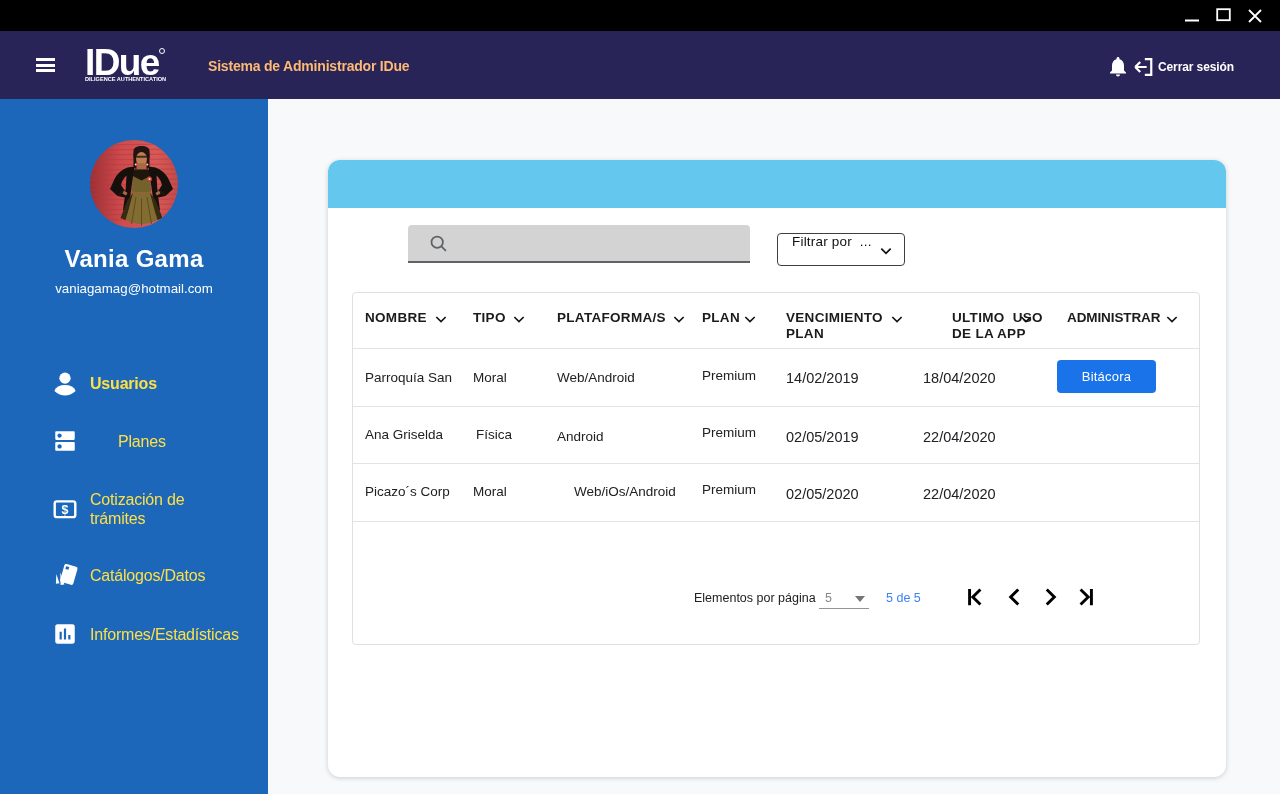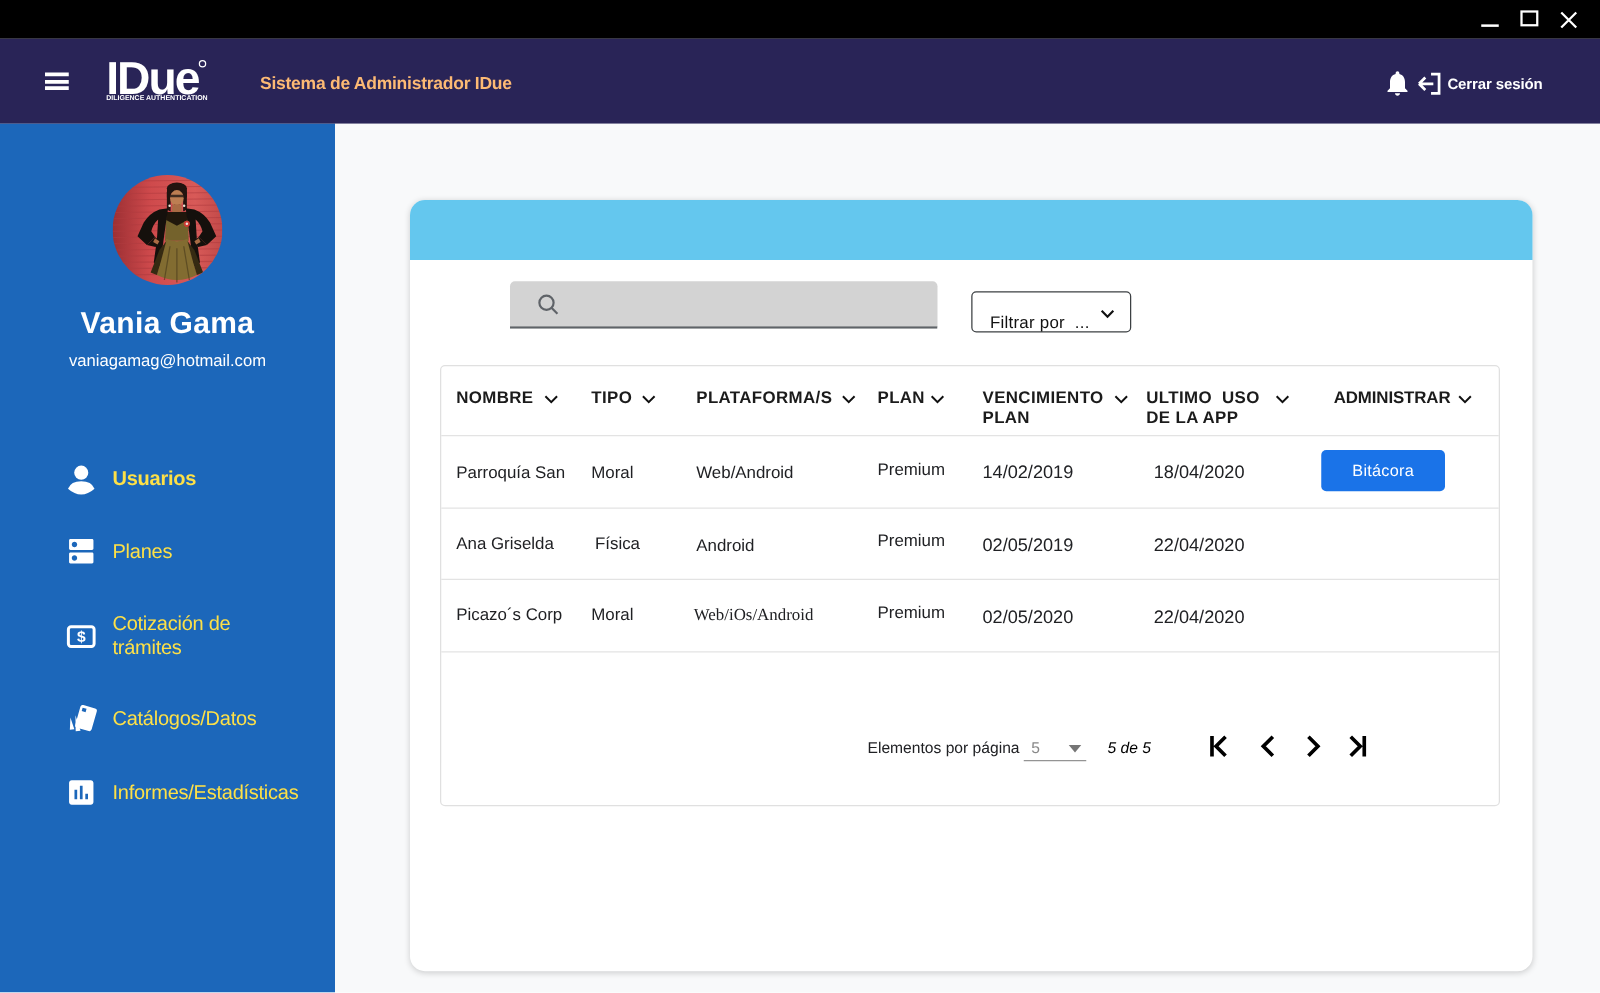--- a/index.html
+++ b/index.html
@@ -24,50 +24,50 @@
 
 
 #sidebar { left:0; top:99px; width:268px; height:695px; background:#1c67ba; color:#fff; }
 #avatar { left:90px; top:41px; width:88px; height:88px; border-radius:50%; overflow:hidden; }
 #uname { left:0; top:146px; width:268px; text-align:center; font-size:24px; font-weight:bold; letter-spacing:0.3px; }
 #umail { left:0; top:182px; width:268px; text-align:center; font-size:13.3px; }
 .mitem { left:52px; display:flex; align-items:center; color:#fde047; }
 .mitem .ic { width:26px; height:26px; flex:none; }
 .mitem .lbl { margin-left:12px; font-size:16px; line-height:19px; letter-spacing:-0.2px; white-space:nowrap; }
 #mi1 { top:271px; } #mi1 .lbl{ font-weight:bold; }
-#mi2 { top:329px; }
+#mi2 { top:329px;gap:28px; }
 #mi3 { top:391px; }
 #mi4 { top:463px; }
 #mi5 { top:522px; }
 
 
 #main { left:268px; top:99px; width:1012px; height:695px; background:#f8f9fa; }
 #card { left:60px; top:61px; width:898px; height:617px; background:#fff; border-radius:12px; box-shadow:0 1px 5px rgba(0,0,0,0.18); }
 #cardhead { left:0; top:0; width:898px; height:48px; background:#64c7ee; border-radius:12px 12px 0 0; }
 
 
 #search { left:80px; top:65px; width:342px; height:38px; background:#d3d3d3; border-bottom:2px solid #5f6368; border-radius:4px 4px 0 0; }
-#filter { left:449px; top:73px; width:128px; height:33px; background:#fff; border:1.5px solid #3c4043; border-radius:4px; display:flex; align-items:flex-end; }
+#filter { left:449px; top:73px; width:128px; height:33px; background:#fff; border:1.5px solid #3c4043; border-radius:4px; display:flex; align-items:flex-start; }
 #filter .txt { font-size:13.5px; margin-left:14px; color:#111; letter-spacing:0.2px; }
 
 
 #table { left:24px; top:132px; width:848px; height:353px; border:1px solid #e0e0e0; border-radius:4px; background:#fff; }
 .th { position:absolute; font-size:13.5px; font-weight:bold; color:#1b1b1b; letter-spacing:0.3px; line-height:16px; }
 .td { position:absolute; font-size:13.5px; color:#202124; }
 .rowline { position:absolute; left:0; width:846px; height:1px; background:#e3e3e3; }
 .hchev { position:absolute; }
 #btnbit { position:absolute; left:704px; top:12px; width:99px; height:33px; background:#1a73e8; border-radius:4px; color:#fff; font-size:13px; text-align:center; line-height:33px; letter-spacing:0.2px; }
 
 
 #pager { position:absolute; left:0; top:267px; width:846px; height:75px; font-size:12.5px; color:#202124; }
 #pager .lab { position:absolute; left:341px; top:31px; }
 #pager .five { position:absolute; left:472px; top:31px; color:#888; }
 #pager .uline { position:absolute; left:466px; top:48px; width:50px; height:1px; background:#949494; }
 #pager .tri { position:absolute; left:502px; top:36px; width:0; height:0; border-left:5px solid transparent; border-right:5px solid transparent; border-top:6px solid #757575; }
-#pager .of { position:absolute; left:533px; top:31px; color:#000000;font-style:italic; }
+#pager .of { position:absolute; left:533px; top:31px; color:#3b82f6; }
 </style>
 </head>
 <body>
 <div id="titlebar" class="abs">
   <svg class="abs" style="left:1180px; top:6px;" width="90" height="20" viewBox="0 0 90 20">
     <rect x="5" y="13.5" width="14" height="2" fill="#fff"></rect>
     <rect x="37.2" y="3.2" width="12.6" height="11" fill="none" stroke="#fff" stroke-width="1.8"></rect>
     <path d="M69 4 L81 16 M81 4 L69 16" stroke="#fff" stroke-width="1.8"></path>
   </svg>
 </div>
@@ -216,21 +216,21 @@
         </svg>
     </div>
 
     <div id="table" class="abs">
 
       <div class="th" style="left:12px; top:17px;">NOMBRE</div>
       <div class="th" style="left:120px; top:17px;">TIPO</div>
       <div class="th" style="left:204px; top:17px;">PLATAFORMA/S</div>
       <div class="th" style="left:349px; top:17px;">PLAN</div>
       <div class="th" style="left:433px; top:17px;">VENCIMIENTO<br>PLAN</div>
-      <div class="th" style="left:564px; top:17px;">ULTIMO&nbsp; USO<br>DE LA APP</div>
+      <div class="th" style="left:599px; top:17px;">ULTIMO&nbsp; USO<br>DE LA APP</div>
       <div class="th" style="left:714px; top:17px; letter-spacing:-0.1px;">ADMINISTRAR</div>
       <svg class="hchev" style="left:80px; top:18px;" width="16" height="16" viewBox="0 0 24 24" fill="none" stroke="#111" stroke-width="2.4">
           <path d="M5 9 l7 7 7-7"></path>
         </svg>
       <svg class="hchev" style="left:158px; top:18px;" width="16" height="16" viewBox="0 0 24 24" fill="none" stroke="#111" stroke-width="2.4">
           <path d="M5 9 l7 7 7-7"></path>
         </svg>
       <svg class="hchev" style="left:318px; top:18px;" width="16" height="16" viewBox="0 0 24 24" fill="none" stroke="#111" stroke-width="2.4">
           <path d="M5 9 l7 7 7-7"></path>
         </svg>
@@ -261,21 +261,21 @@
       <div class="td" style="left:12px; top:134px;">Ana Griselda</div>
       <div class="td" style="left:123px; top:134px;">Física</div>
       <div class="td" style="left:204px; top:136px;">Android</div>
       <div class="td" style="left:349px; top:132px;">Premium</div>
       <div class="td" style="left:433px; top:136px; font-size:14.5px;">02/05/2019</div>
       <div class="td" style="left:570px; top:136px; font-size:14.5px;">22/04/2020</div>
       <div class="rowline" style="top:170px;"></div>
 
       <div class="td" style="left:12px; top:191px;">Picazo´s Corp</div>
       <div class="td" style="left:120px; top:191px;">Moral</div>
-      <div class="td" style="left:202px; top:191px;font-family:Liberation Serif, serif;">Web/iOs/Android</div>
+      <div class="td" style="left:221px; top:191px;">Web/iOs/Android</div>
       <div class="td" style="left:349px; top:189px;">Premium</div>
       <div class="td" style="left:433px; top:193px; font-size:14.5px;">02/05/2020</div>
       <div class="td" style="left:570px; top:193px; font-size:14.5px;">22/04/2020</div>
       <div class="rowline" style="top:228px;"></div>
 
       <div id="pager">
         <span class="lab">Elementos por página</span>
         <span class="five">5</span>
         <div class="uline"></div>
         <div class="tri"></div>

